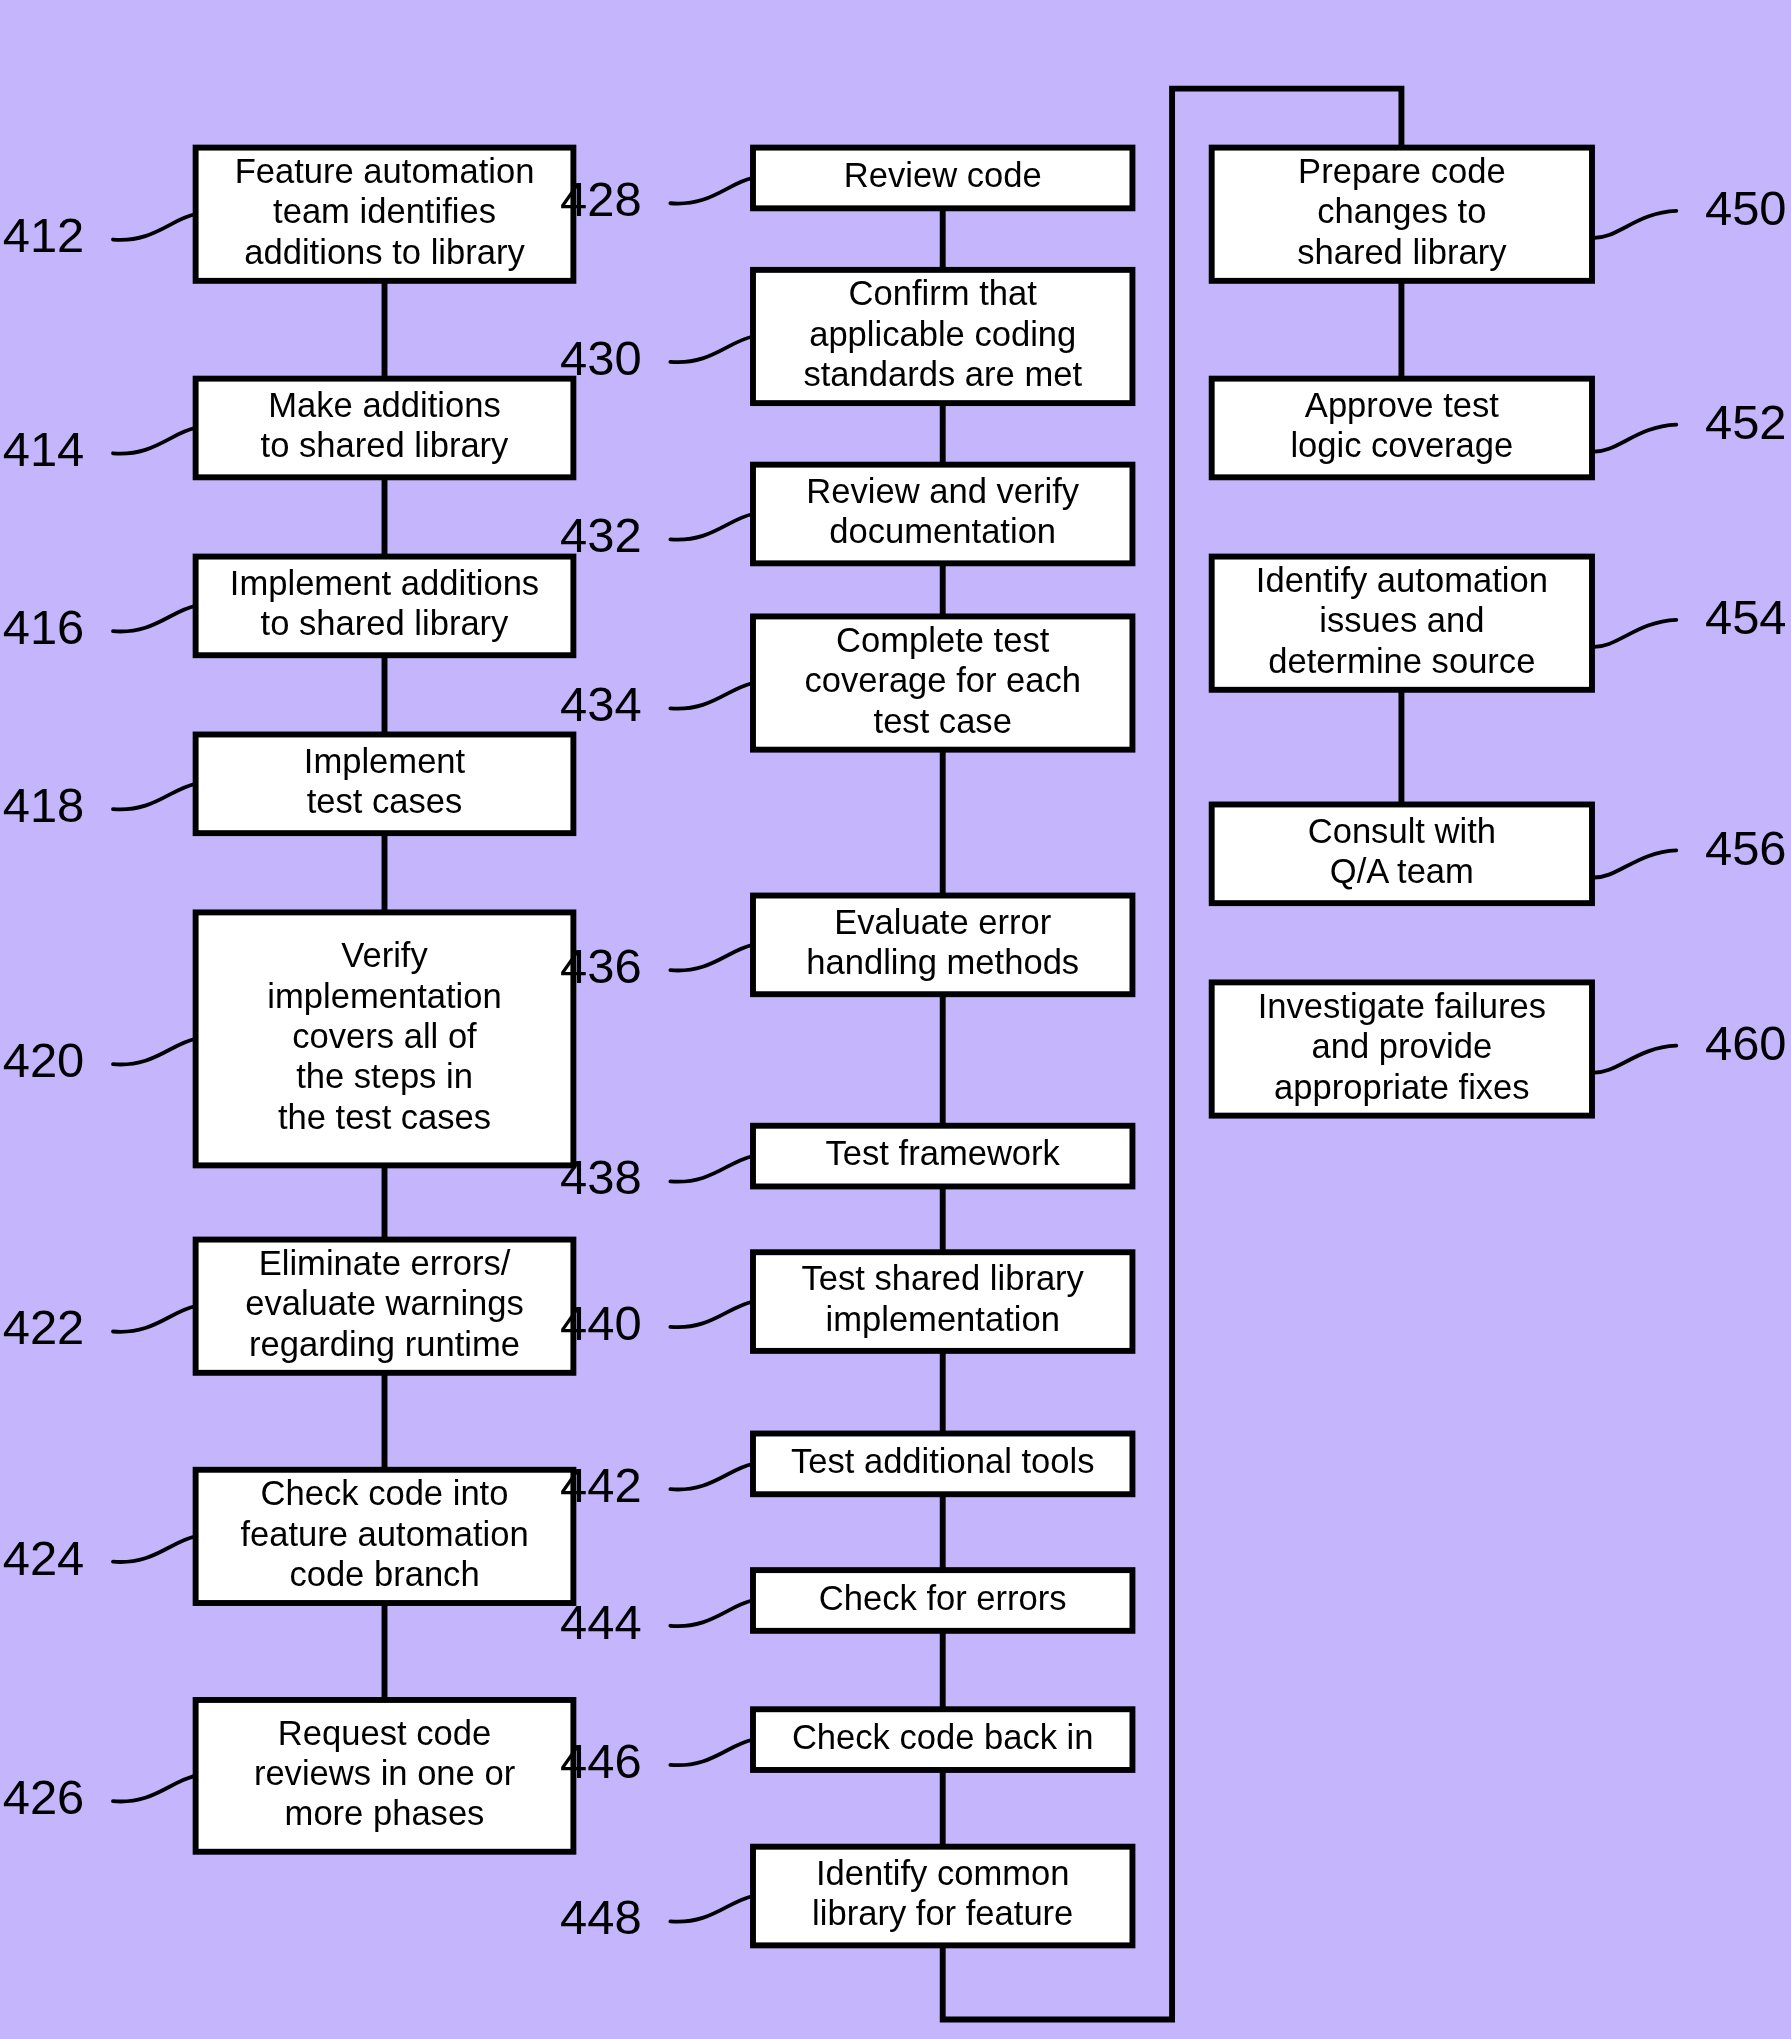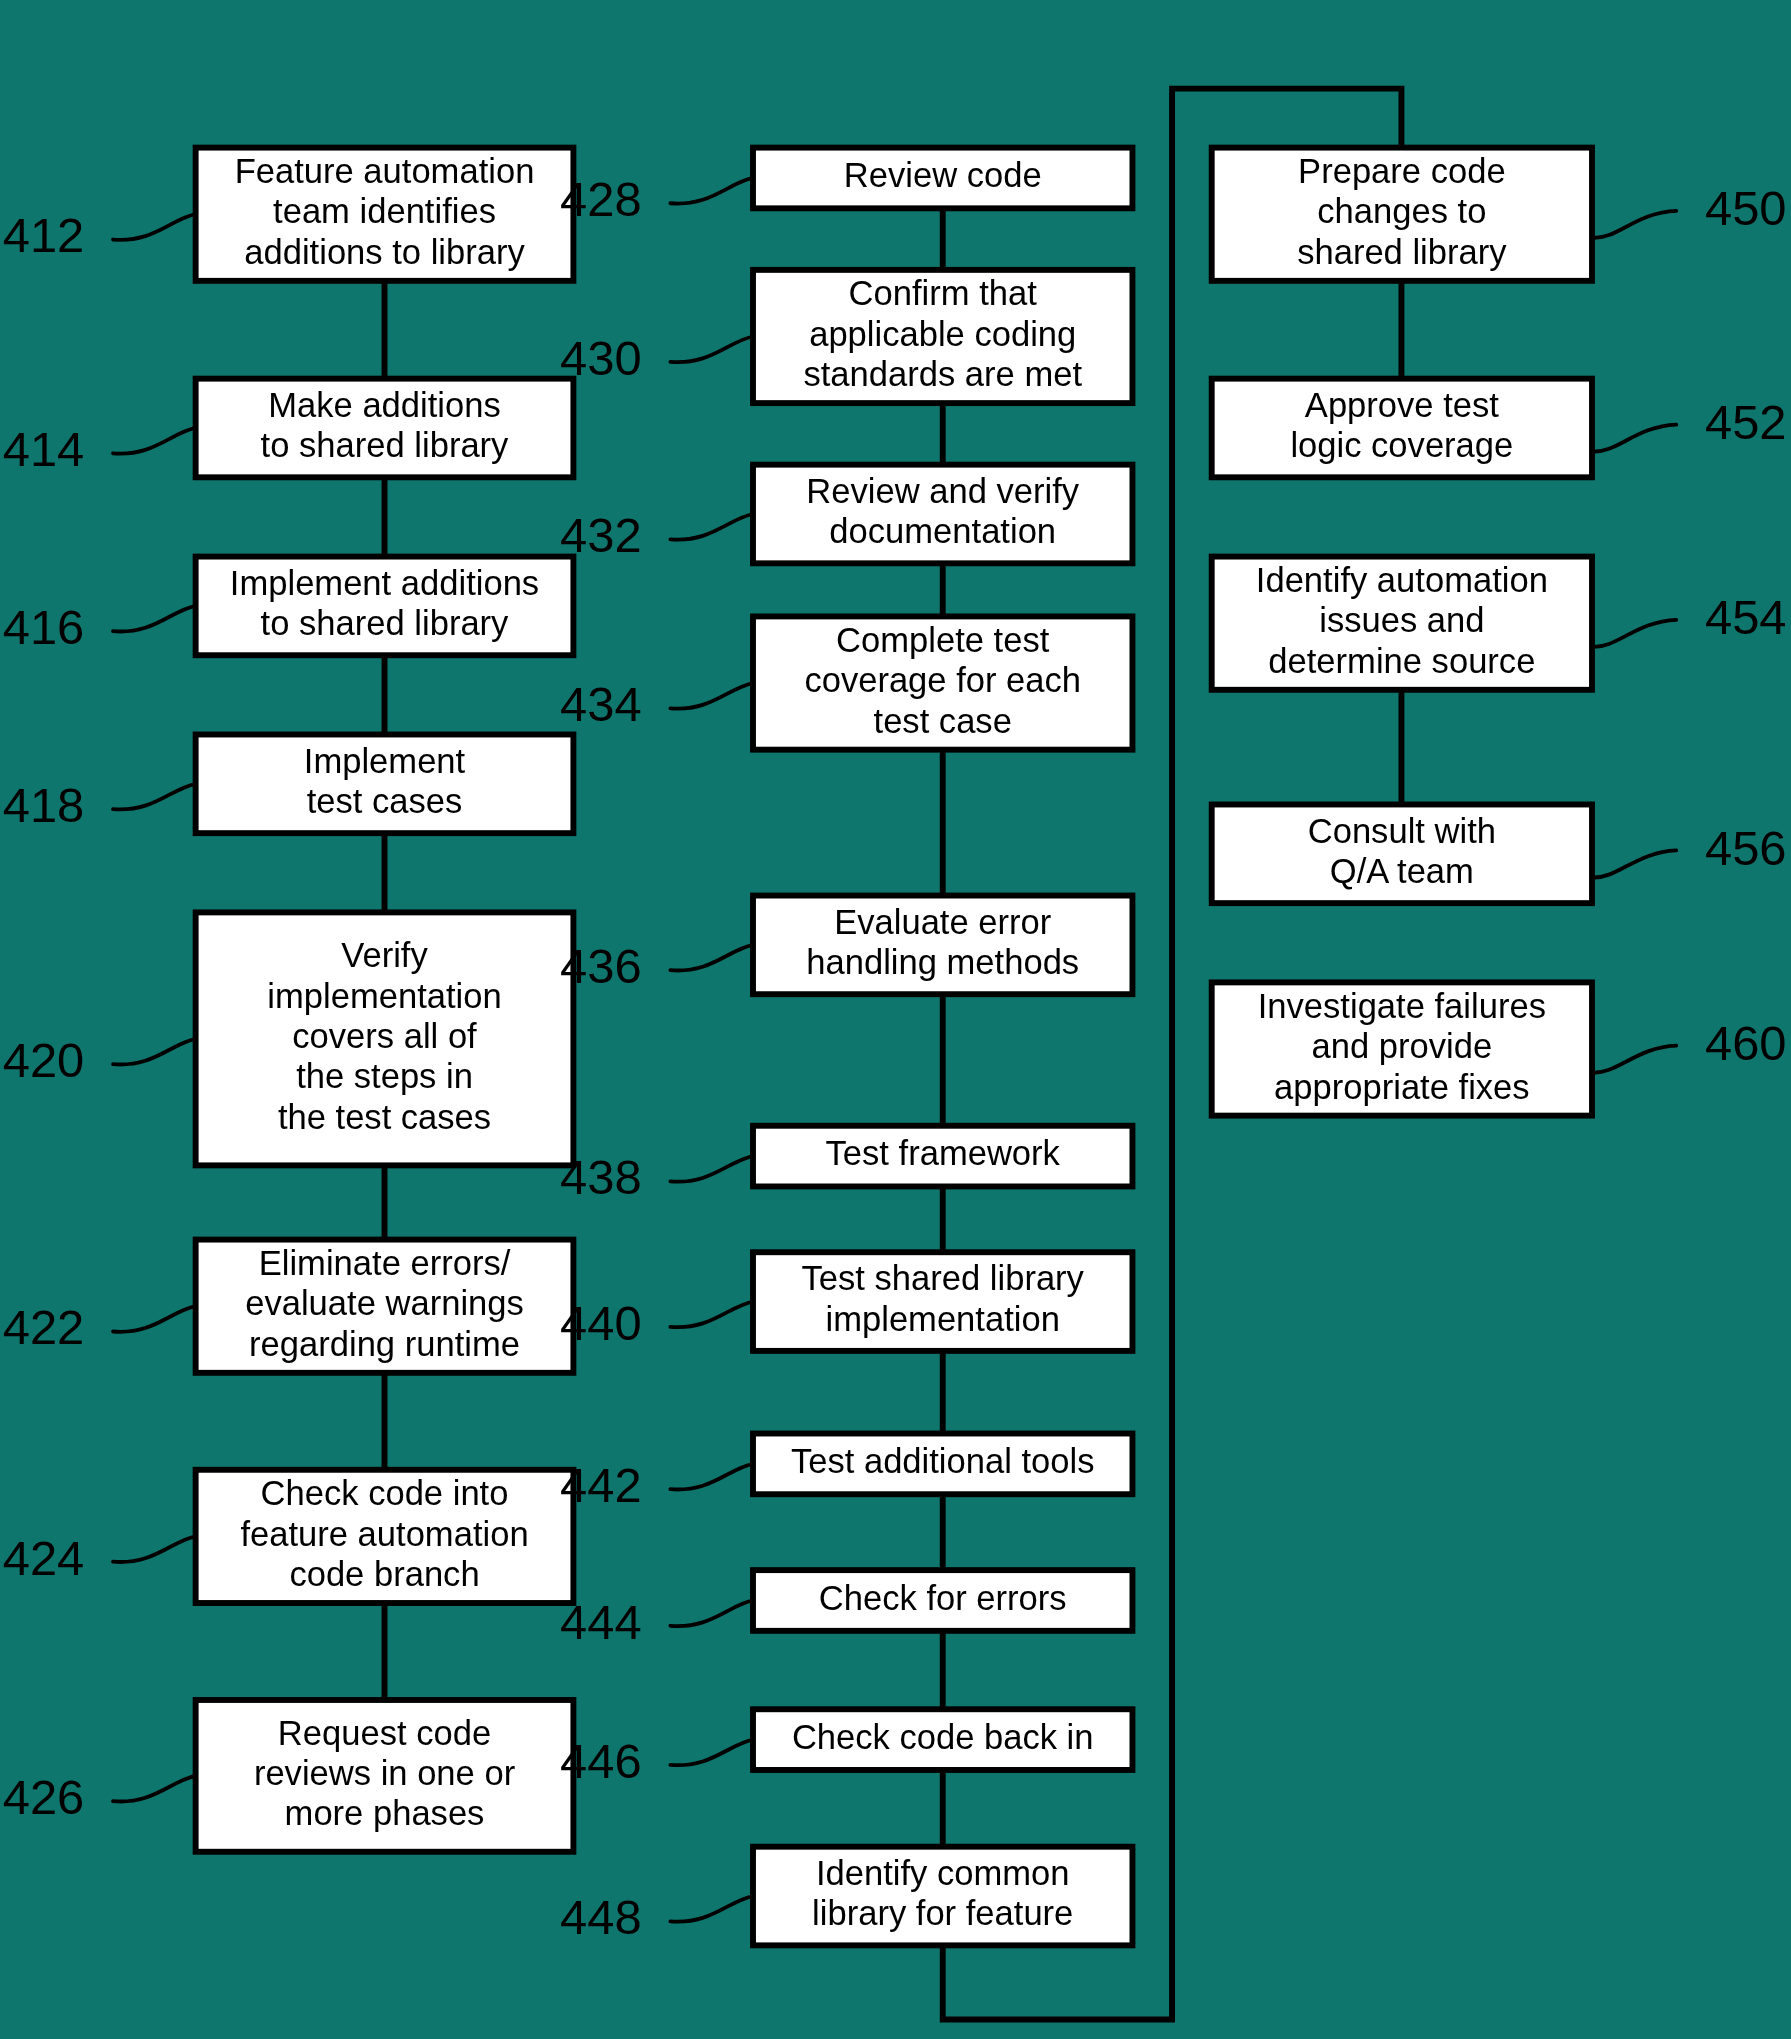--- a/index.html
+++ b/index.html
@@ -7,21 +7,21 @@
     padding: 0;
     background: #ffffff;
   }
   body {
     font-family: "Liberation Sans", sans-serif;
   }
   #diagram-root {
     position: relative;
     width: 1791px;
     height: 2039px;
-    background: #0f766e;
+    background: #c4b5fd;
     overflow: hidden;
   }
   svg.flow-canvas {
     position: absolute;
     top: 0;
     left: 0;
     width: 1791px;
     height: 2039px;
   }
   .node-box {

